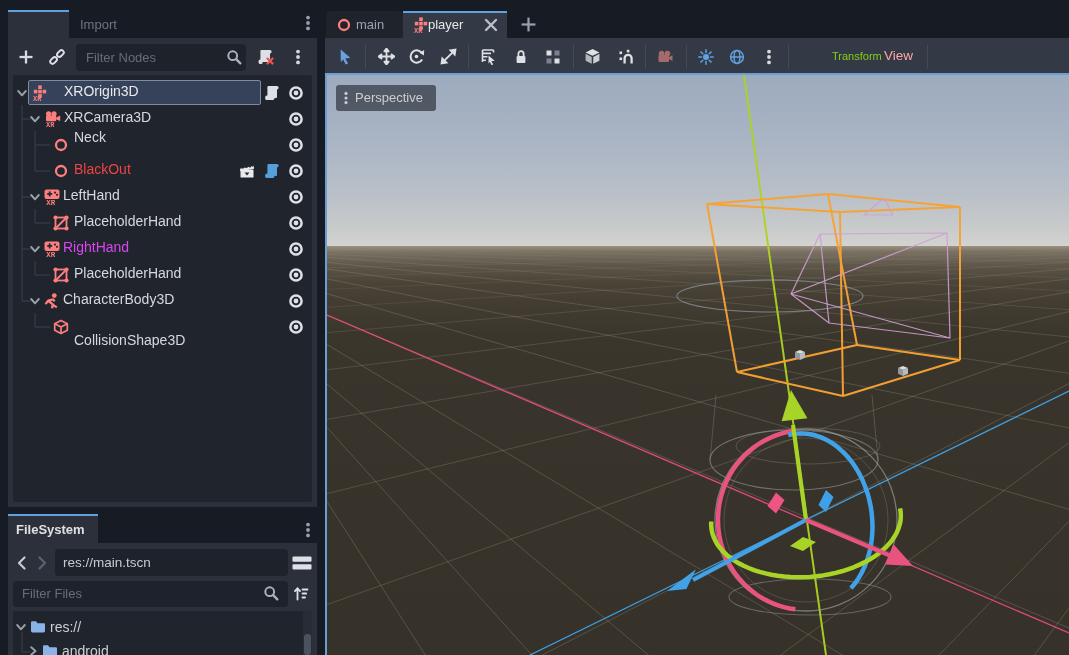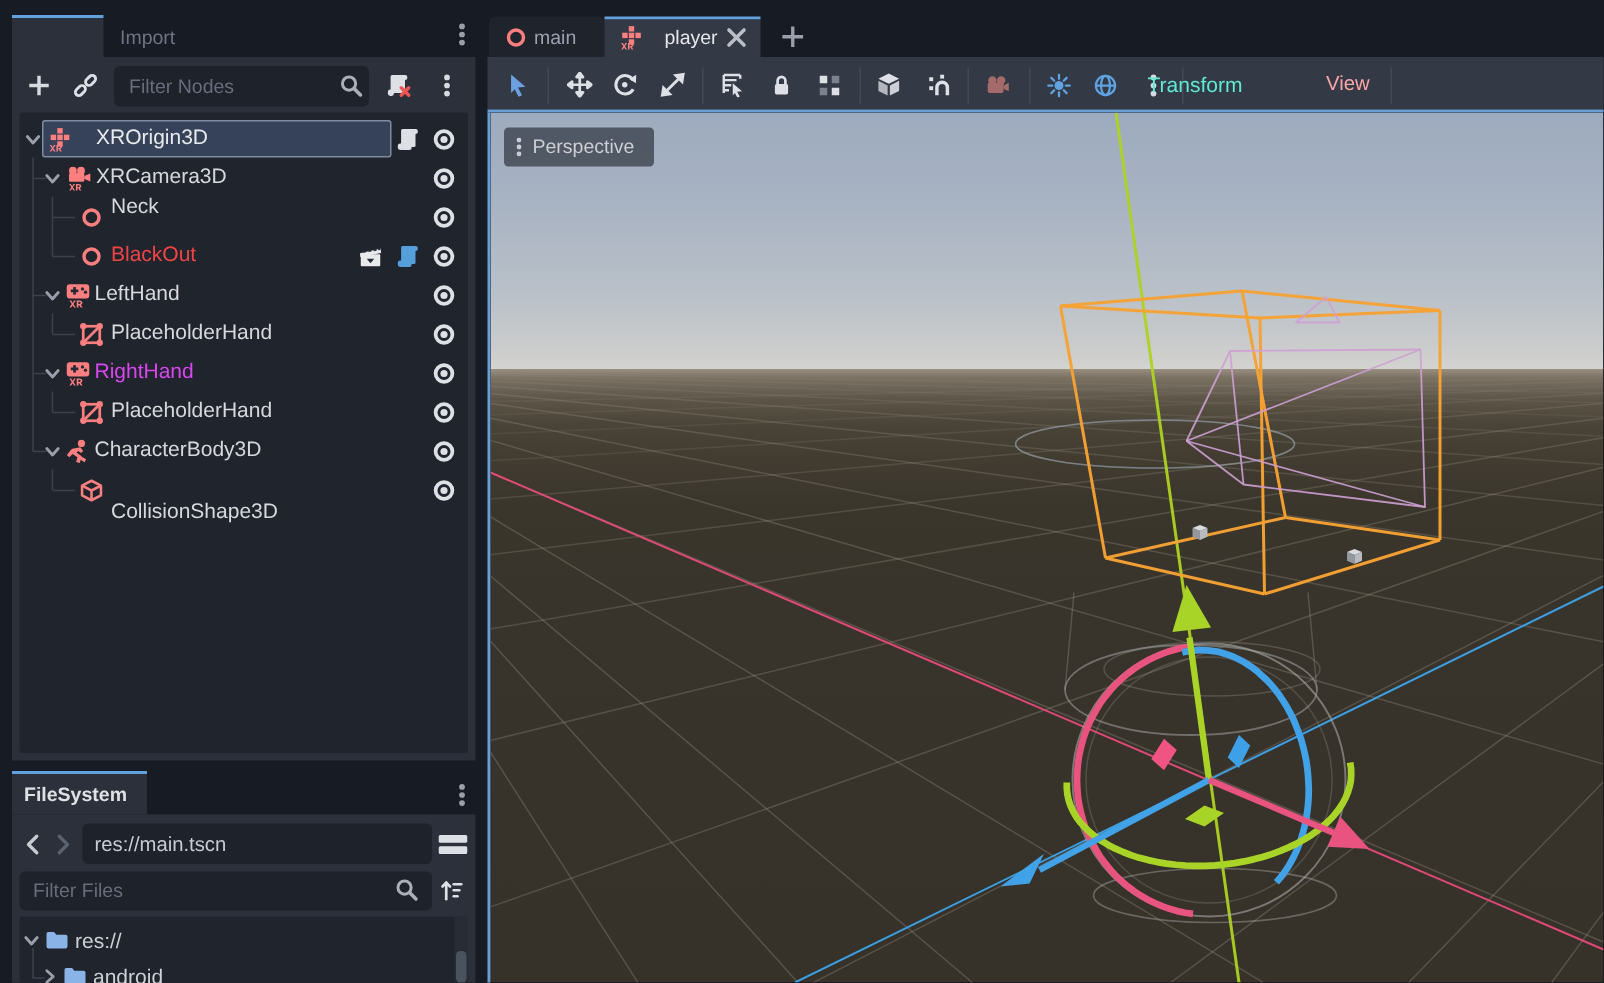--- a/index.html
+++ b/index.html
@@ -321,21 +321,21 @@
 <svg style="position:absolute;left:413px;top:17px" width="16" height="16" viewBox="0 0 16 16">
     <g fill="#fc7e7e">
       <rect x="6.2" y="0.4" width="3.6" height="3.6"></rect>
       <rect x="6.2" y="4.8" width="3.6" height="3.6"></rect>
       <rect x="1.8" y="4.8" width="3.6" height="3.6"></rect>
       <rect x="10.6" y="4.8" width="3.6" height="3.6"></rect>
       <rect x="6.2" y="9.2" width="3.6" height="3.6"></rect>
       <text x="1" y="16.2" font-family="Liberation Mono,monospace" font-size="7" font-weight="bold">XR</text>
     </g>
   </svg>
-<div class="txt" style="left:443px;top:17px;color:#e6e7e9;font-size:13px;line-height:16px;">player</div>
+<div class="txt" style="left:428px;top:17px;color:#e6e7e9;font-size:13px;line-height:16px;">player</div>
 <svg style="position:absolute;left:483px;top:17px" width="16" height="16" viewBox="0 0 16 16">
     <g stroke="#b9bec7" stroke-width="2.4" stroke-linecap="round">
       <line x1="3" y1="3" x2="13" y2="13"></line>
       <line x1="13" y1="3" x2="3" y2="13"></line>
     </g>
   </svg>
 <svg style="position:absolute;left:520px;top:16px" width="17" height="17" viewBox="0 0 16 16">
     <g stroke="#9aa0ab" stroke-width="2.1">
       <line x1="8" y1="1.5" x2="8" y2="14.5"></line>
       <line x1="1.5" y1="8" x2="14.5" y2="8"></line>
@@ -437,21 +437,21 @@
       <line x1="1.6" y1="8" x2="14.4" y2="8"></line>
     </g>
   </svg>
 <svg style="position:absolute;left:761px;top:49px" width="16" height="16" viewBox="0 0 16 16">
     <g fill="#d7dade">
       <circle cx="8" cy="2.6" r="1.9"></circle>
       <circle cx="8" cy="8" r="1.9"></circle>
       <circle cx="8" cy="13.4" r="1.9"></circle>
     </g>
   </svg>
-<div class="txt" style="left:765px;top:48px;color:#5eead4;font-size:14px;line-height:16.5px;">Transform</div>
+<div class="txt" style="left:832px;top:48px;color:#84cc16;font-size:11px;line-height:16.5px;">Transform</div>
 <div class="txt" style="left:884px;top:48px;color:#fca5a5;font-size:13.5px;line-height:16.5px;text-align:center;">View</div>
 <div class="a" style="left:325px;top:73px;width:744px;height:2px;background:#6b9fd4;"></div>
 <div class="a" style="left:325px;top:75px;width:2px;height:580px;background:#6b9fd4;"></div>
 <div class="a" style="left:327px;top:75px;width:742px;height:580px;overflow:hidden">
     <svg width="742" height="580" viewBox="0 0 742 580" style="position:absolute;left:0;top:0">
       <defs>
 <linearGradient id="sky" x1="0" y1="0" x2="0" y2="1">
 <stop offset="0" stop-color="#9dabbe"></stop>
           <stop offset="0.35" stop-color="#a8b3c3"></stop>
 <stop offset="0.7" stop-color="#b9c0c8"></stop>

